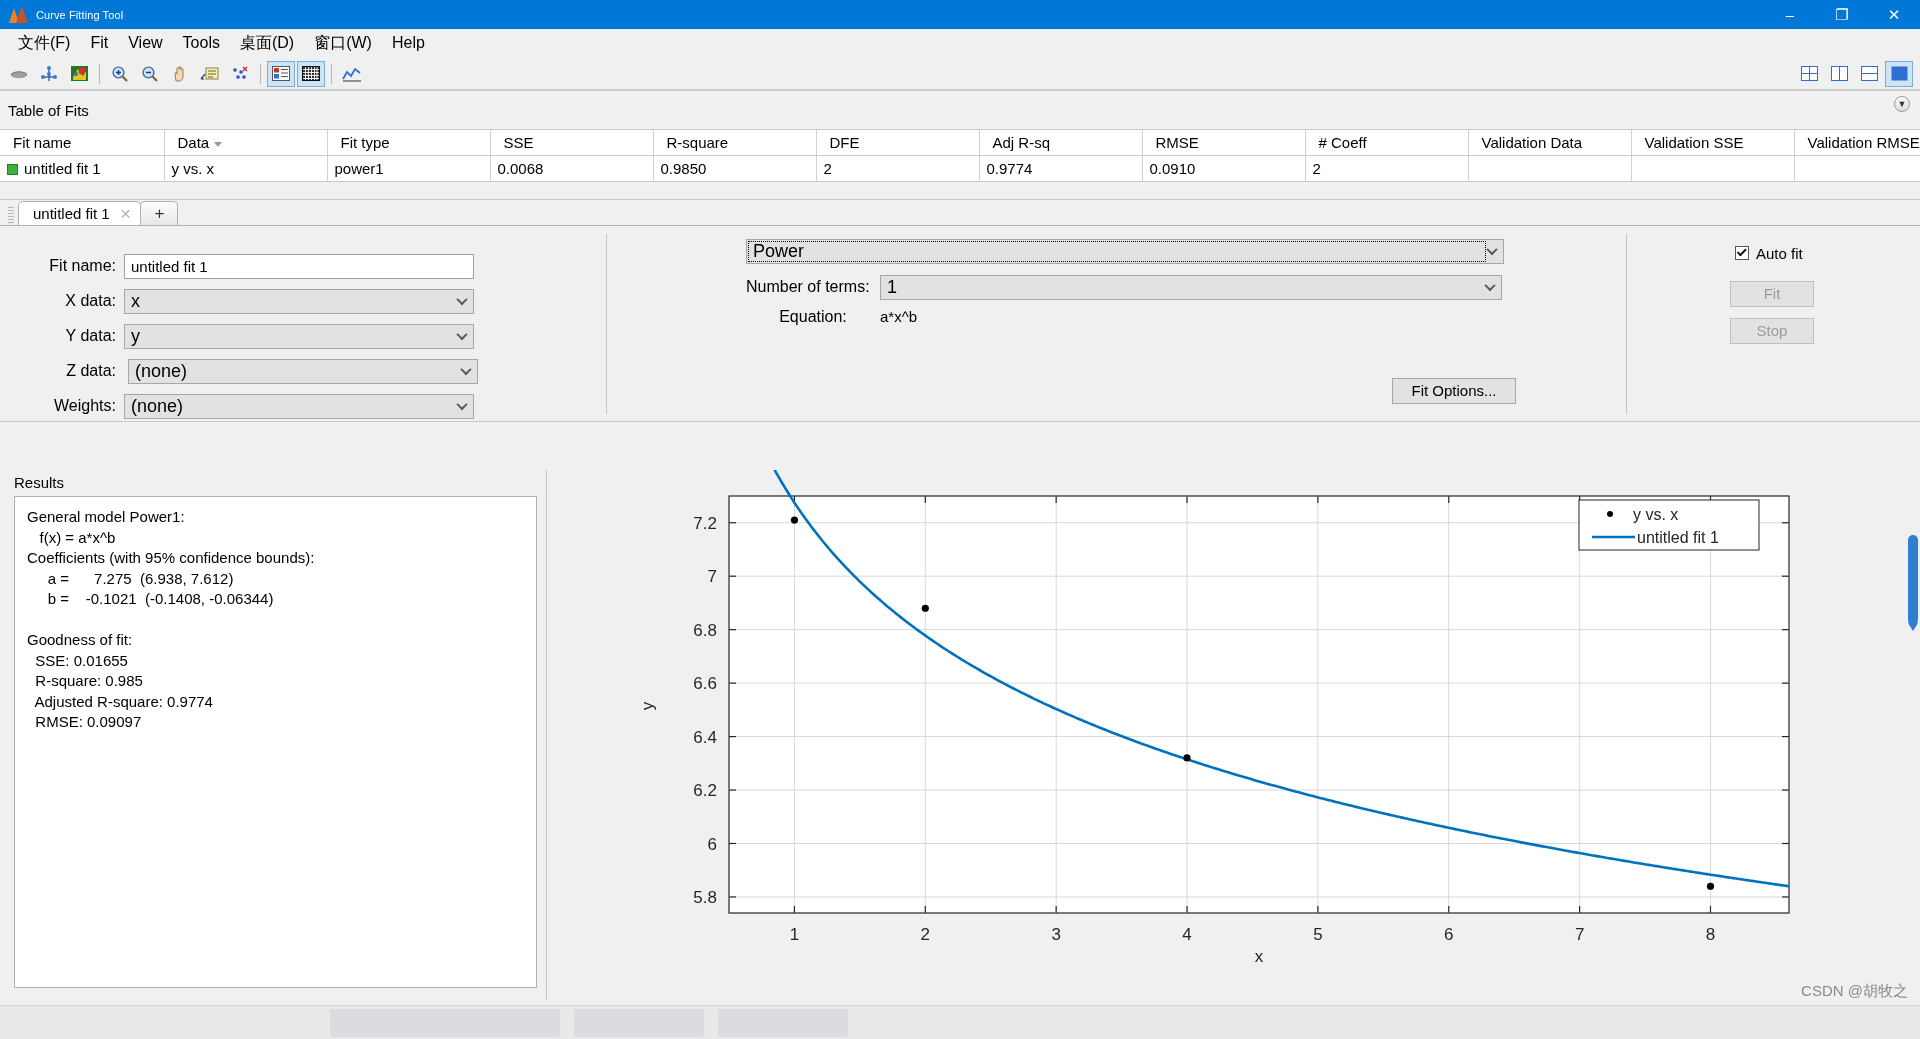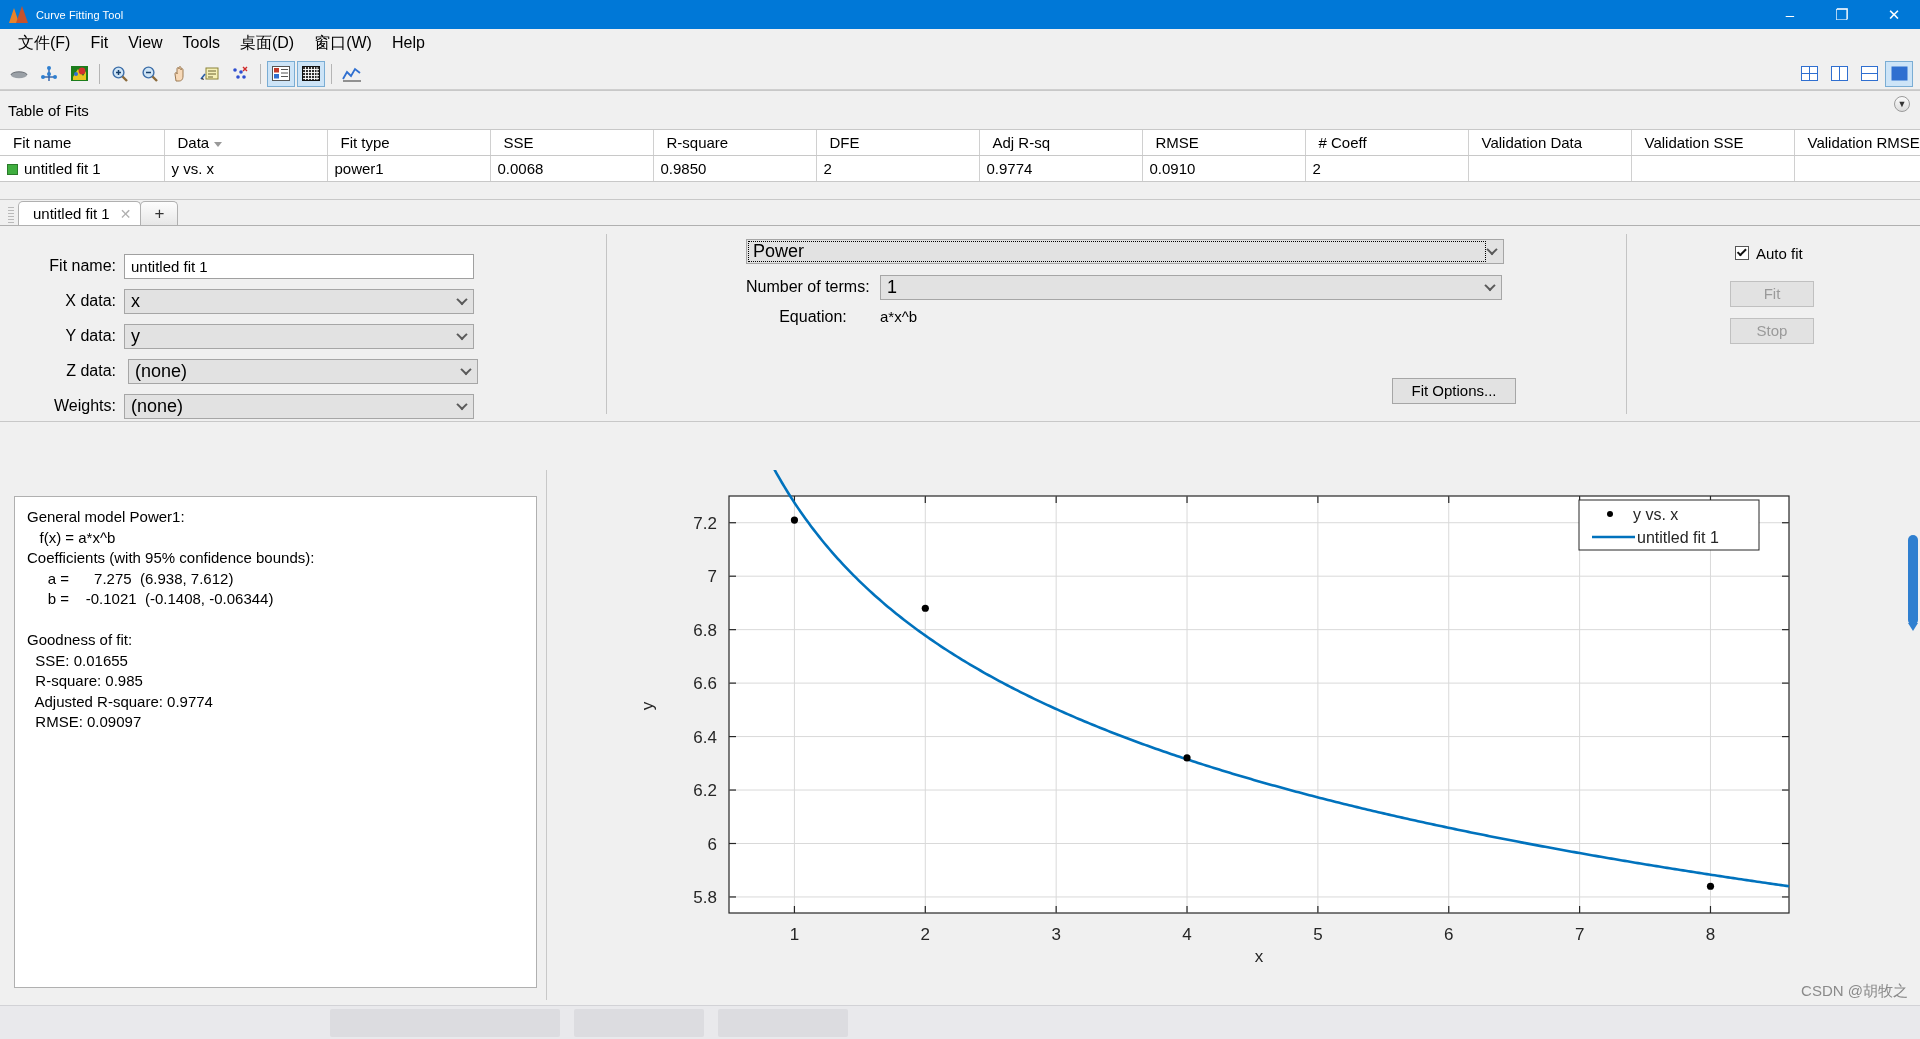--- a/index.html
+++ b/index.html
@@ -430,20 +430,21 @@
   </div>
   <div class="frow" style="left:1730px; top:55px;">
     <div class="btn disabled" style="width:84px;">Fit</div>
   </div>
   <div class="frow" style="left:1730px; top:92px;">
     <div class="btn disabled" style="width:84px;">Stop</div>
   </div>
 </div>
 
 <div id="results-wrap">
+  <div id="results-title">Results</div>
   <div id="results-box">General model Power1:
    f(x) = a*x^b
 Coefficients (with 95% confidence bounds):
      a =      7.275  (6.938, 7.612)
      b =    -0.1021  (-0.1408, -0.06344)
 
 Goodness of fit:
   SSE: 0.01655
   R-square: 0.985
   Adjusted R-square: 0.9774

